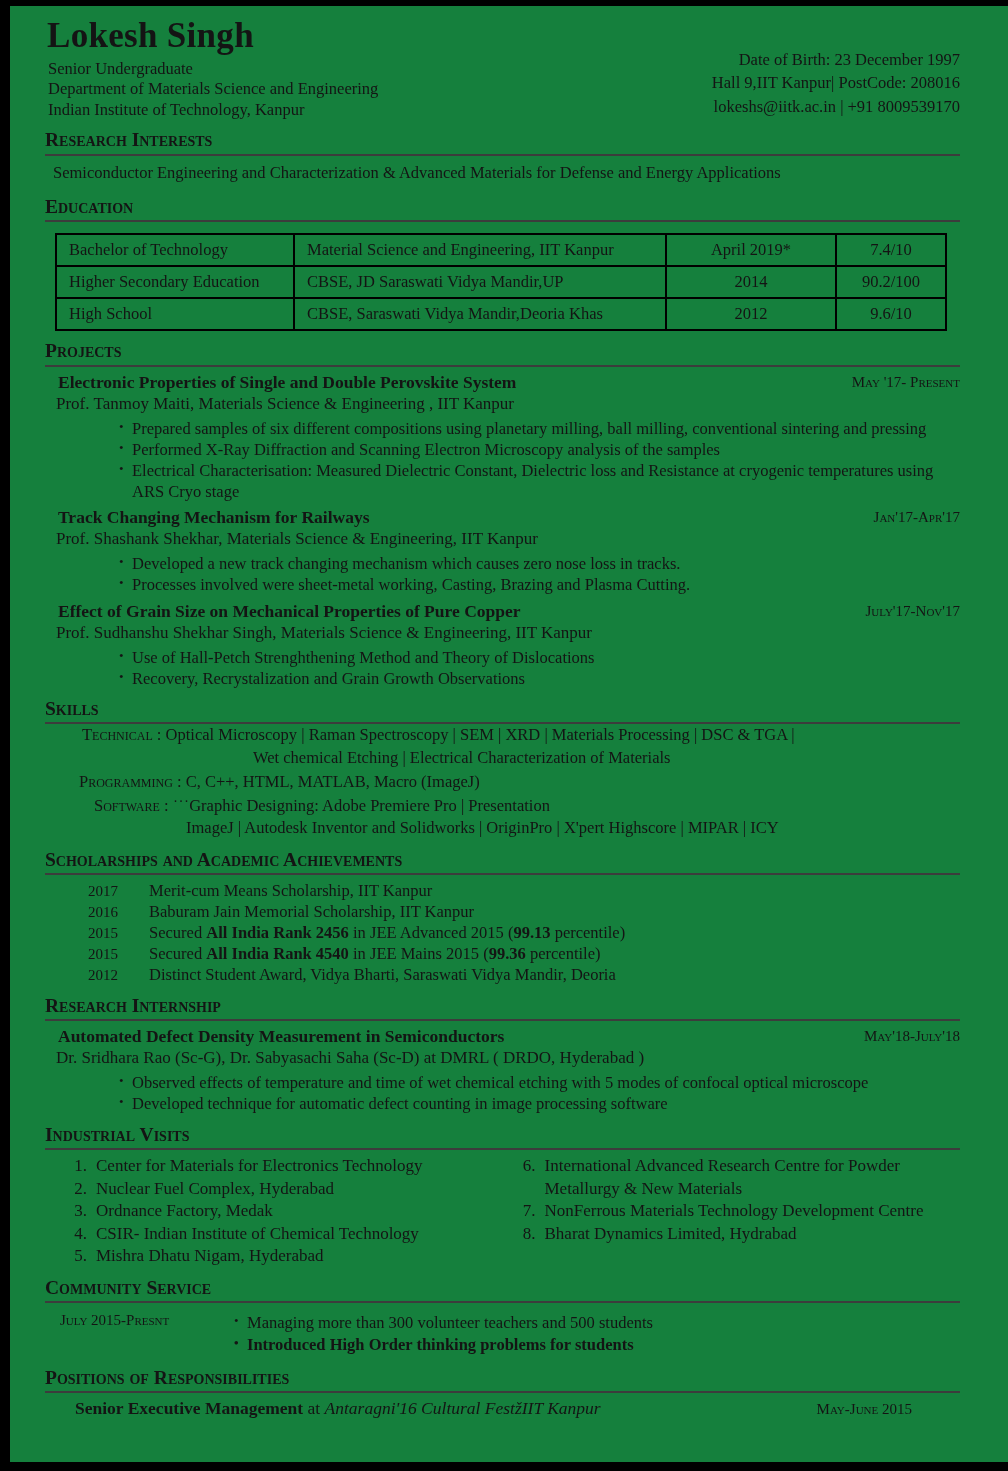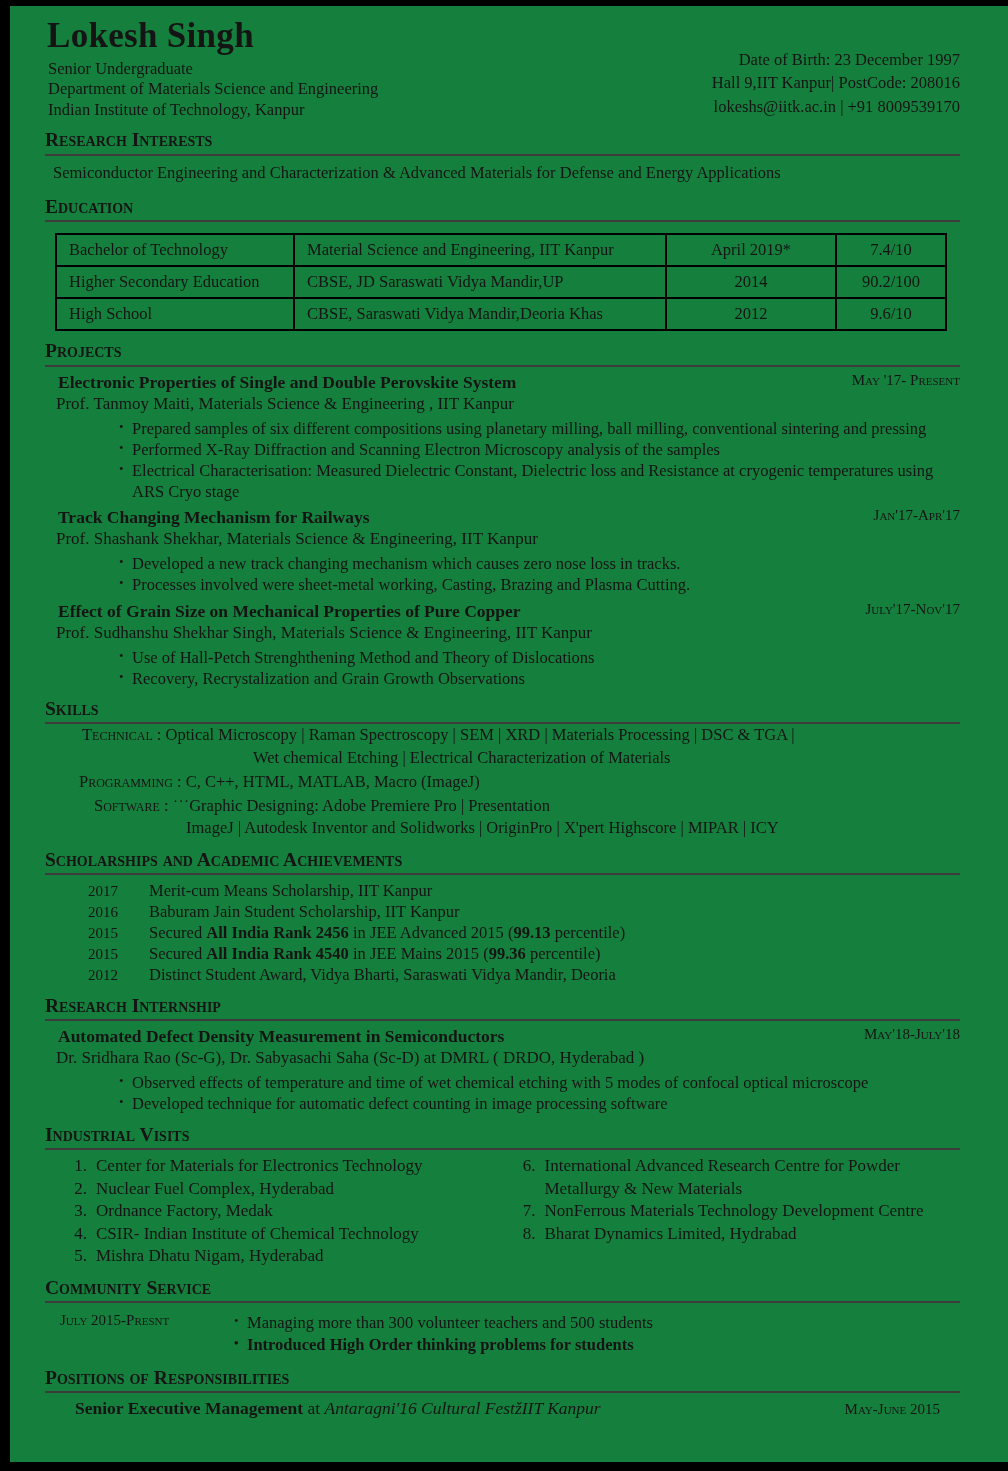--- a/index.html
+++ b/index.html
@@ -34,21 +34,21 @@
   
   table.edu { border-collapse:collapse; margin:11px 0 6px 10px; font-size:16.5px; }
   table.edu td { border:2px solid #000; padding:5px 12px; height:32px; }
   .c-deg { width:238px; }
   .c-inst { width:372px; }
   .c-year { width:170px; text-align:center; }
   .c-score { width:110px; text-align:center; }
 
   
   .blk { margin-top:5px; }
-  .blk-head { display:flex; justify-content:space-between; align-items:flex-start;gap:34px; }
+  .blk-head { display:flex; justify-content:space-between; align-items:center;gap:34px; }
   .blk-title { font-weight:bold; font-size:17.5px; margin-left:13px; }
   .date { font-variant:small-caps; font-size:15px; white-space:nowrap; }
   .advisor { font-size:17px; margin-left:11px; line-height:1.3; }
   ul.bullets { margin:3px 0 3px 0; padding-left:74px; list-style:none; }
   ul.bullets li { font-size:16.5px; line-height:1.28; position:relative; padding-left:13px; }
   ul.bullets li::before { content:"\2022"; position:absolute; left:0; top:1px; font-size:13px; }
   ul.bullets li.bold { font-weight:bold; }
   ul.tight { padding-left:96px; }
   ul.tight li { padding-left:8px;margin-top:43px; }
 
@@ -78,21 +78,21 @@
   .cs-row { display:flex; margin-top:6px; }
   .cs-date { font-variant:small-caps; font-size:15px; width:168px; flex:none; margin-left:15px; padding-top:3px; }
   .cs-title { font-size:17.5px; }
   .cs-org { font-variant:small-caps; font-weight:normal; font-size:17px; }
   .cs-body ul.bullets { padding-left:6px; }
 
   
   .pos-title-line { font-size:17.5px; margin-left:30px; }
   .pos-italic { font-style:italic; }
   .pos-head { display:flex; justify-content:space-between; align-items:baseline; }
-  .pos-head .date { margin-right:20px; }
+  .pos-head .date { margin-right:48px; }
 </style>
 </head>
 <body>
 
 <div class="page">
   <div class="bar bar-top"></div>
   <div class="bar bar-left"></div>
   <div class="bar bar-bottom"></div>
 
   <div class="content">
@@ -194,21 +194,21 @@
     <div class="skill-line sk3b">ImageJ  |  Autodesk Inventor and Solidworks  |  OriginPro  |  X'pert Highscore | MIPAR | ICY</div>
 
     <div class="sec-title">Scholarships and Academic Achievements</div>
     <div class="schol">
       <div class="schol-row">
         <span class="schol-year">2017</span>
         <span><span>Merit-cum Means Scholarship, IIT Kanpur</span><span class="b"></span><span></span><span class="b"></span><span></span></span>
       </div>
       <div class="schol-row">
         <span class="schol-year">2016</span>
-        <span><span>Baburam Jain Student Scholarship, IIT Kanpur</span><span class="b"></span><span></span><span class="b"></span><span></span></span>
+        <span><span>Baburam Jain Memorial Scholarship, IIT Kanpur</span><span class="b"></span><span></span><span class="b"></span><span></span></span>
       </div>
       <div class="schol-row">
         <span class="schol-year">2015</span>
         <span><span>Secured </span><span class="b">All India Rank 2456</span><span> in JEE Advanced 2015 (</span><span class="b">99.13</span><span> percentile)</span></span>
       </div>
       <div class="schol-row">
         <span class="schol-year">2015</span>
         <span><span>Secured </span><span class="b">All India Rank 4540</span><span> in JEE Mains 2015 (</span><span class="b">99.36</span><span> percentile)</span></span>
       </div>
       <div class="schol-row">

